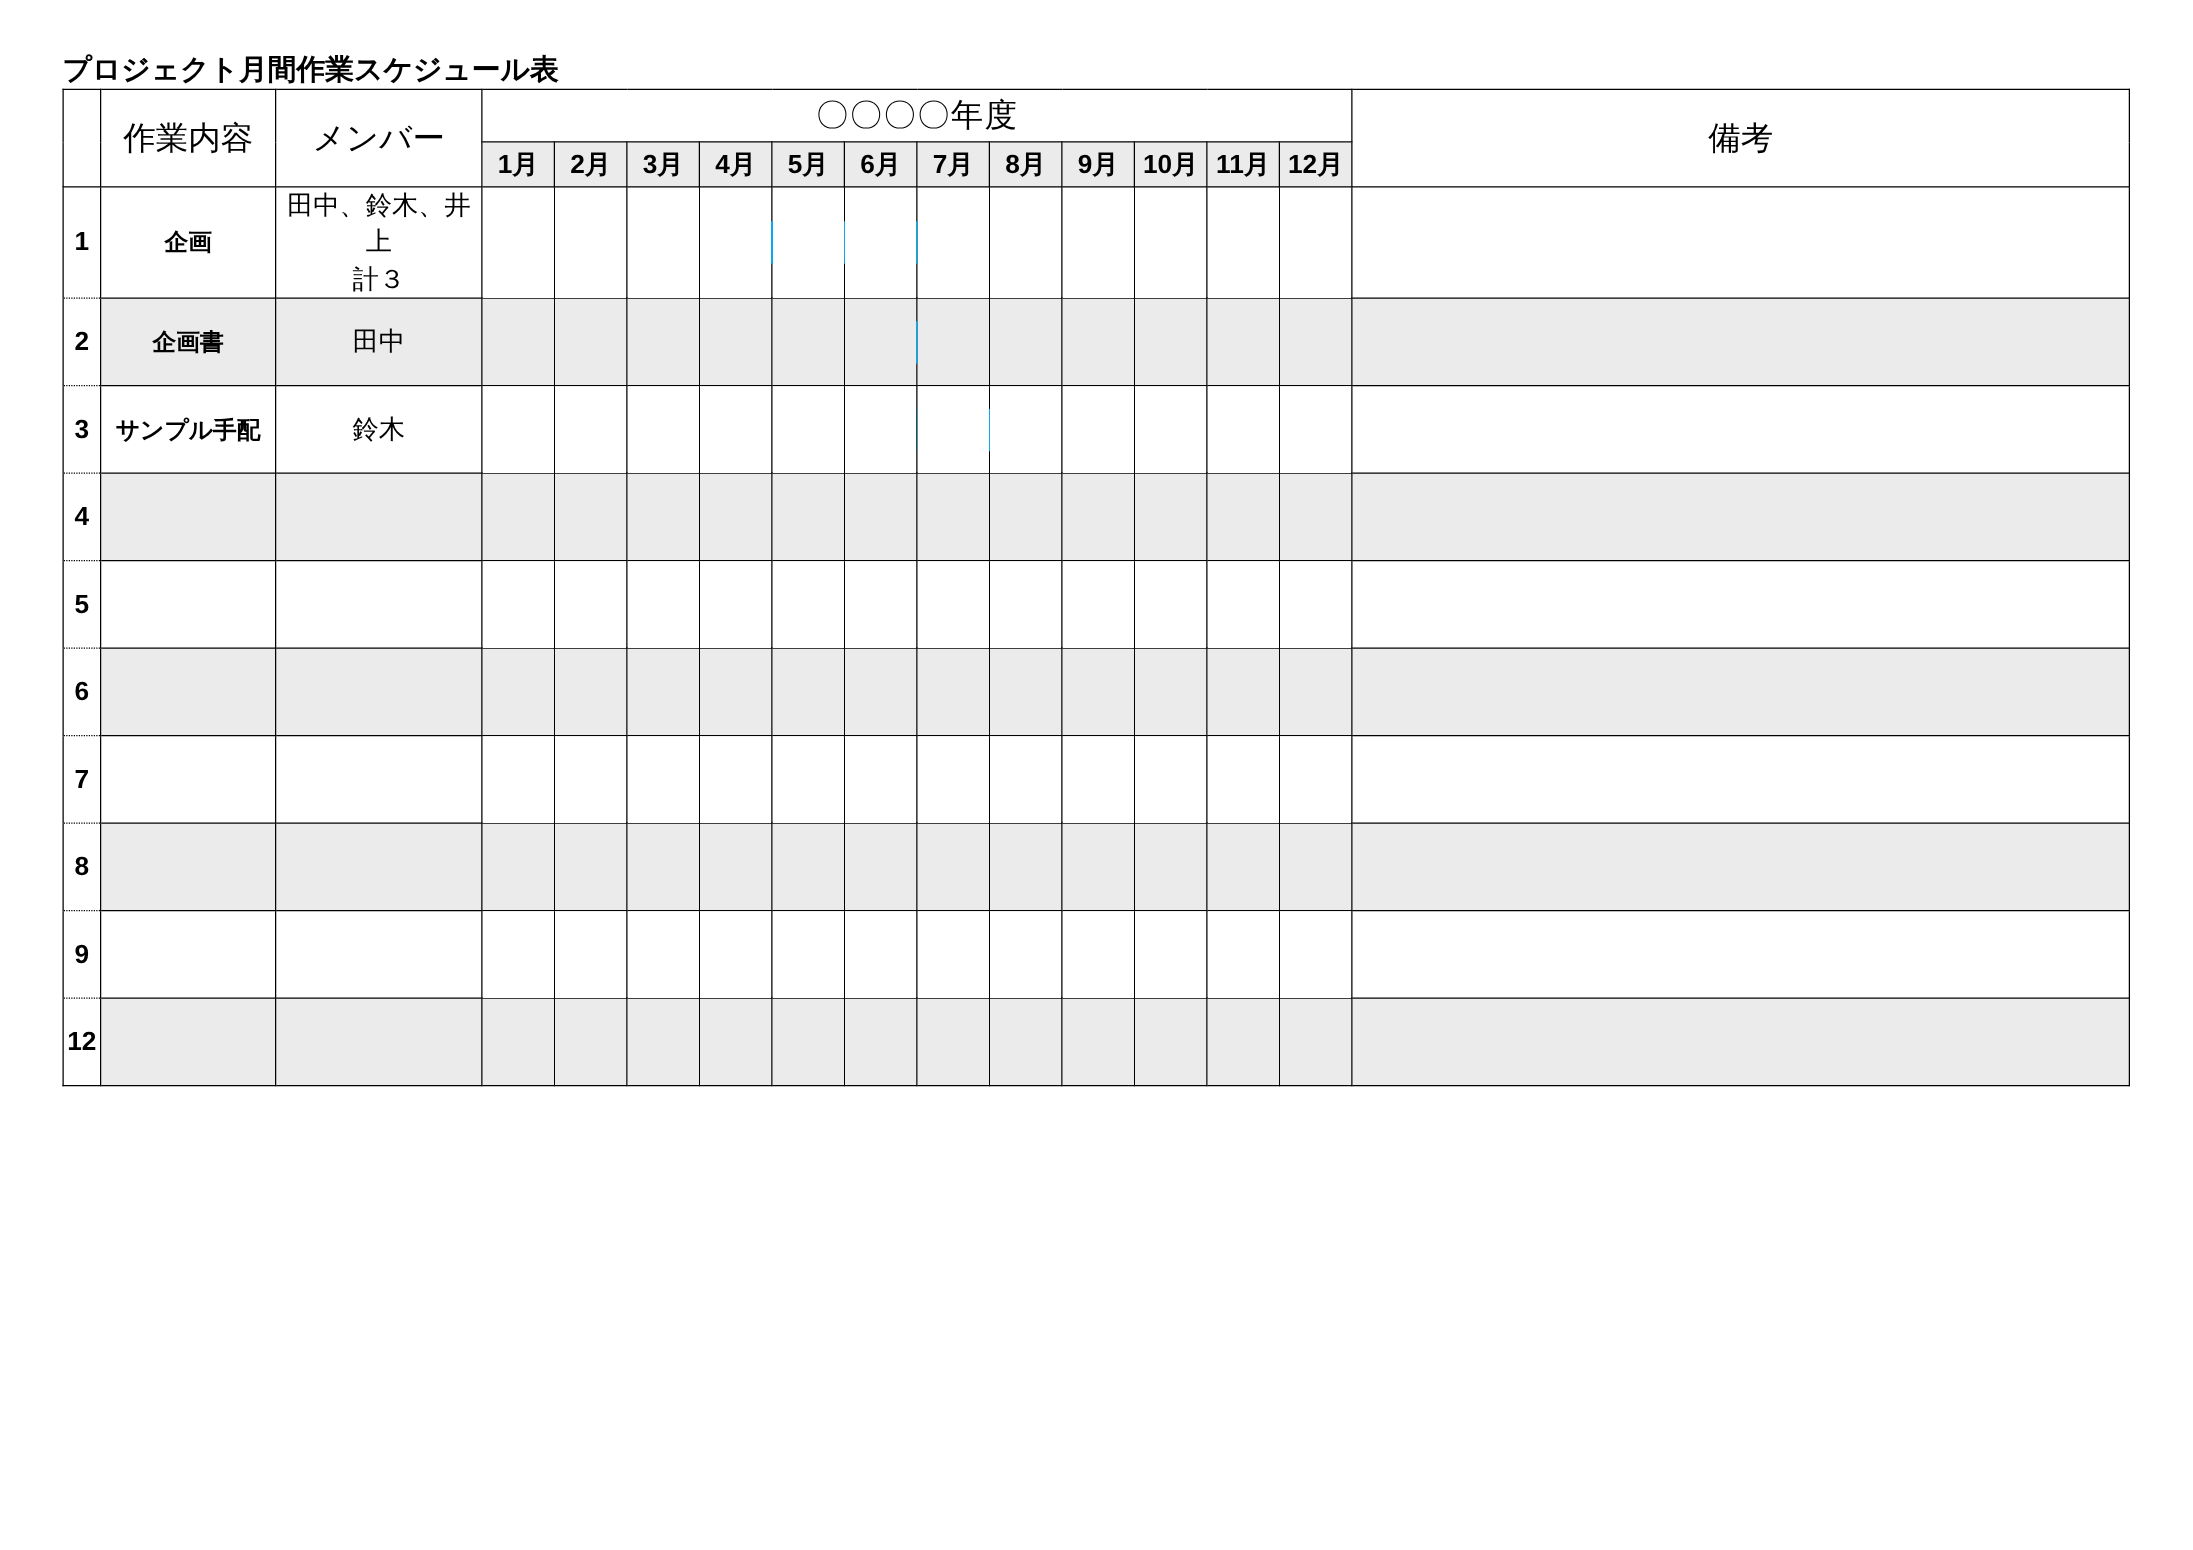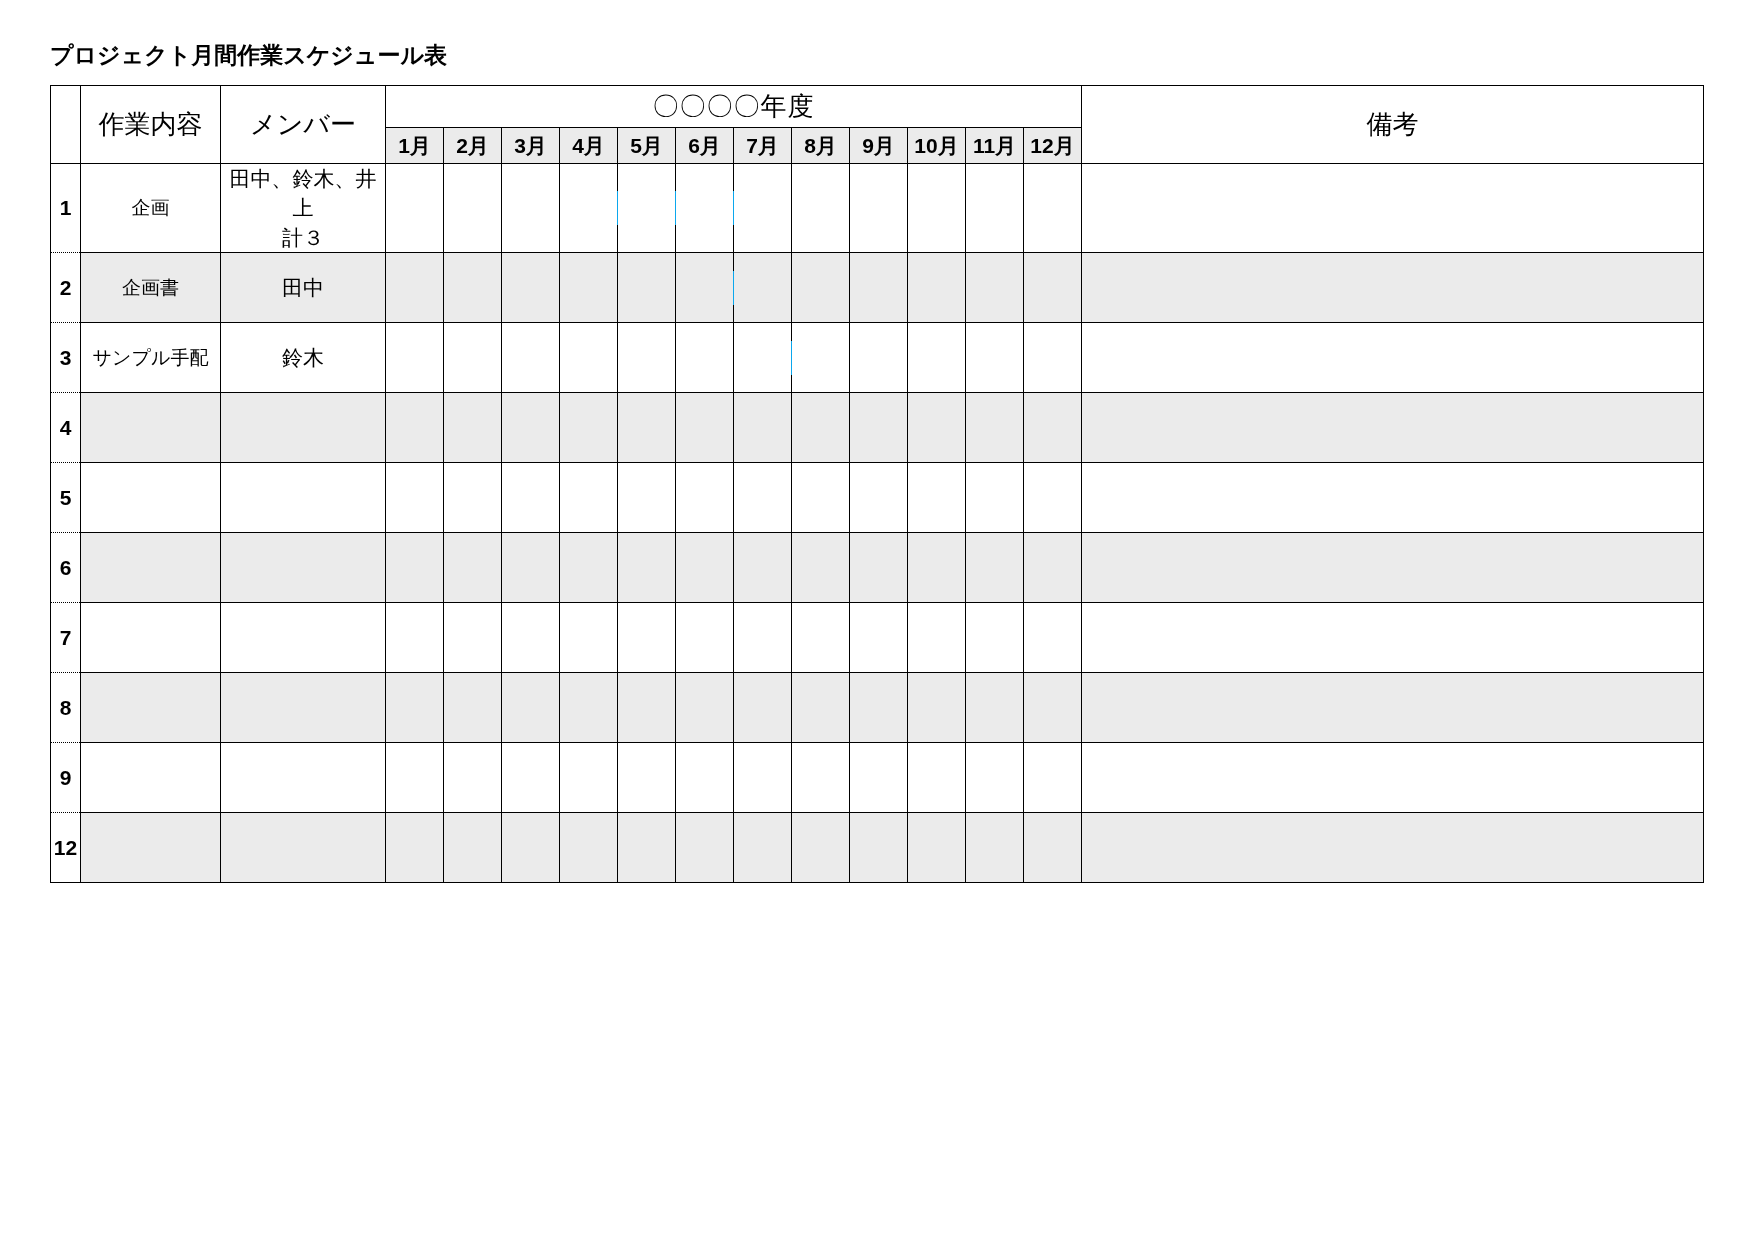--- a/index.html
+++ b/index.html
@@ -1,36 +1,36 @@
 <!DOCTYPE html>
 <html><head>
   <meta charset="utf-8">
   <style>
     * { box-sizing: border-box; margin: 0; padding: 0; }
     body { background: #fff; font-family: "Hiragino Kaku Gothic ProN", "Meiryo", sans-serif; padding: 40px 50px; width: 1754px; }
-    .title { font-size: 23px; font-weight: bold; margin-bottom: 14px; }
+    .title { font-size: 23px; font-weight: bold; margin-bottom: 0; }
     table { border-collapse: collapse; width: 100%; table-layout: fixed; }
     th, td { border: 1px solid #000; text-align: center; vertical-align: middle; }
     col.idx   { width: 30px; }
     col.task  { width: 140px; }
     col.member{ width: 165px; }
     col.month { width: 58px; }
     col.note  { width: auto; }
     thead th { font-weight: bold; }
     .year-row th { height: 42px; font-size: 26px; font-weight: normal; background: #fff; }
     .year-label { letter-spacing: 1px; margin-top: 42px; }
     .month-row th { height: 36px; font-size: 21px; background: #ebebeb; line-height: 1; }
     .v-header { font-size: 23px; background: #fff; }
     .remark-header { font-size: 23px; font-family: Liberation Serif, serif; }
     tbody tr { height: 70px; }
     tbody tr.stripe td.bg { background: #ebebeb; }
     tbody tr td.bg { background: #fff; }
     .idx-cell { font-size: 21px; font-weight: bold; border-top: 1px dotted #000; border-bottom: 1px dotted #000; border-left: 1px solid #000; }
     tbody tr:last-child .idx-cell { border-bottom: 1px solid #000; }
-    .task-cell { font-size: 19px; font-weight: normal; }
+    .task-cell { font-size: 19px; font-weight: bold; }
     .member-cell { font-size: 21px; font-weight: normal; line-height: 1.4; }
     .gantt-cell { position: relative; padding: 0; }
     .bar-layer { position: absolute; left: 0; top: 50%; transform: translateY(-50%); height: 34px; pointer-events: none; }
     .bar { position: absolute; top: 0; height: 34px; }
   </style>
 </head>
 <body>
 
 <div class="title">プロジェクト月間作業スケジュール表</div>
 

